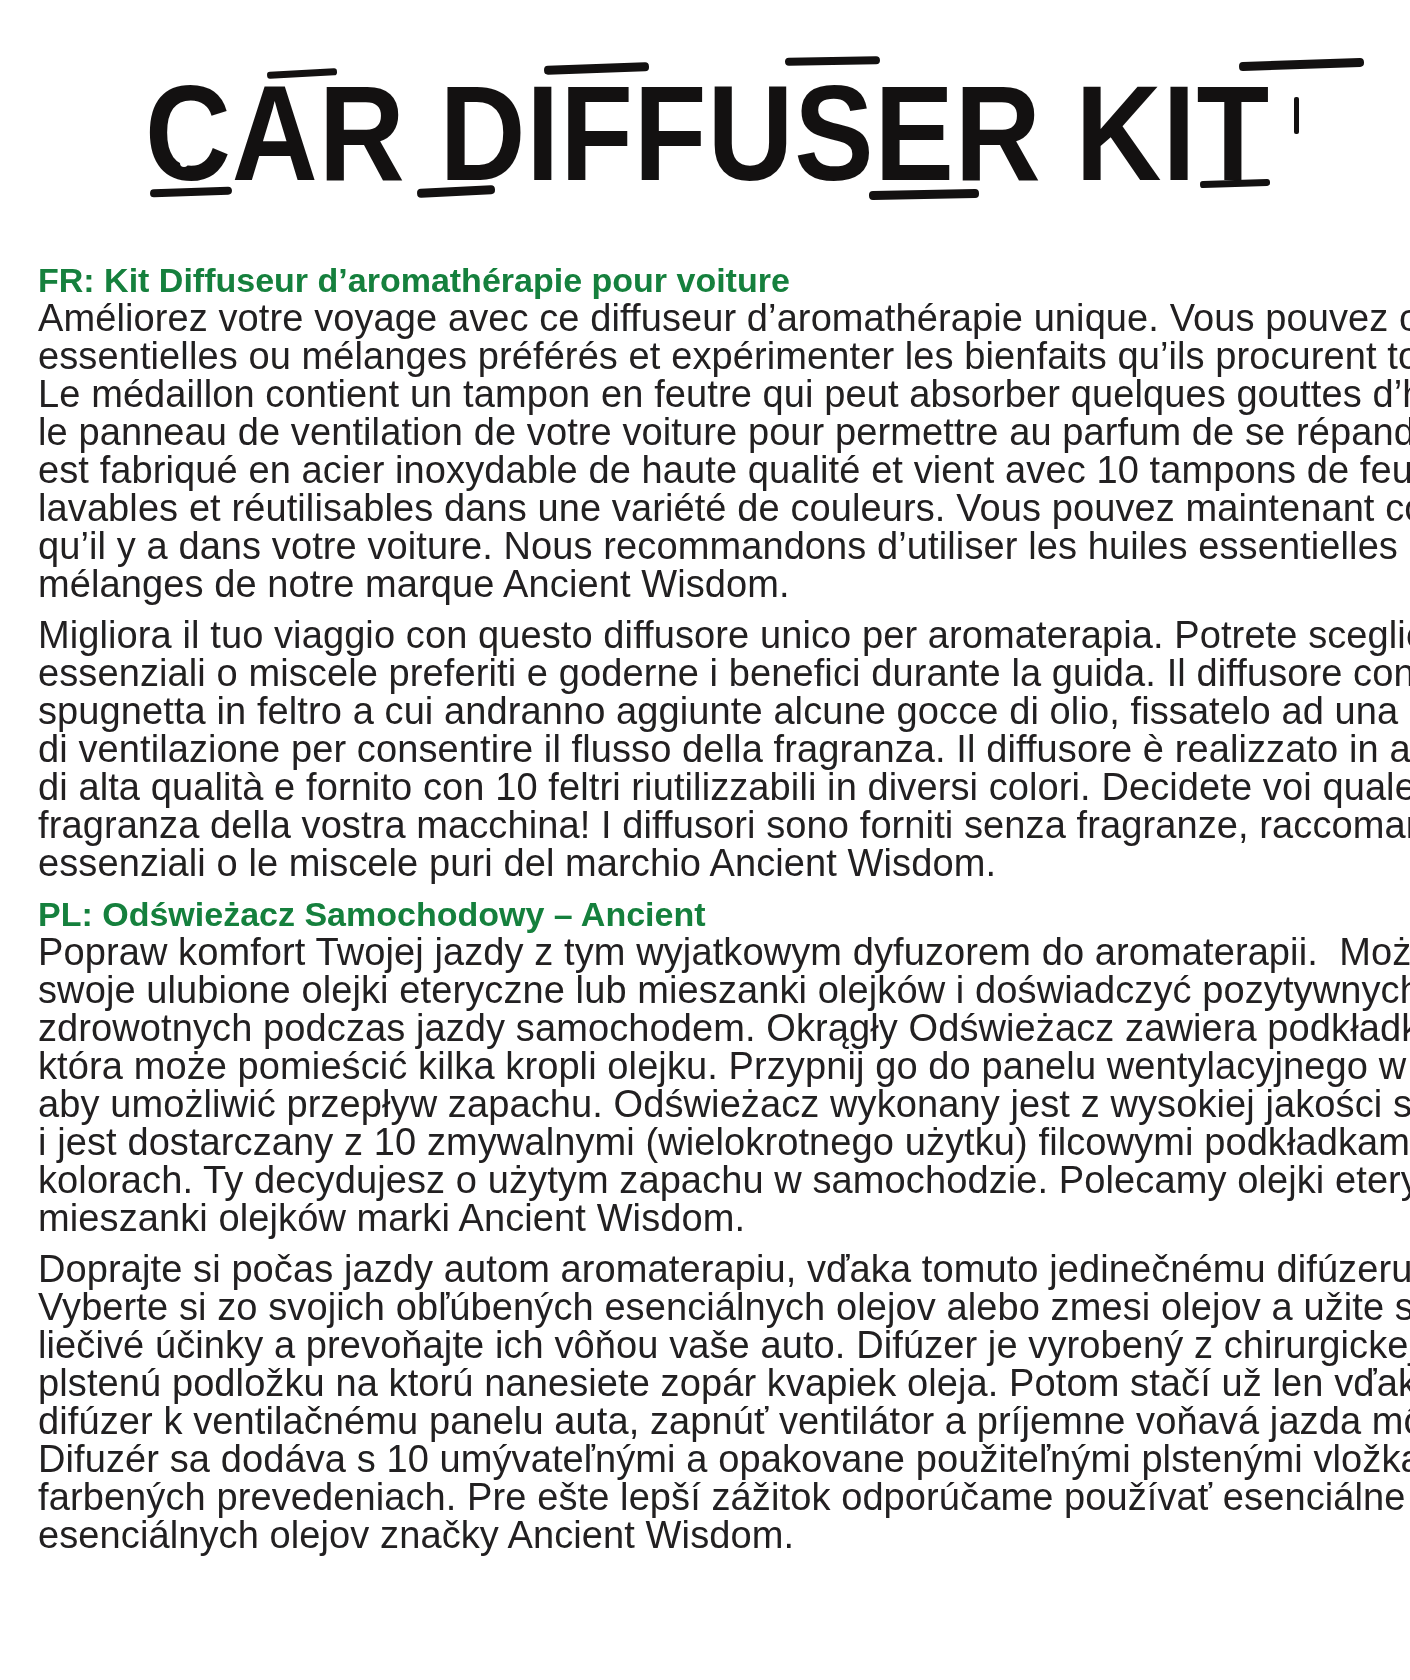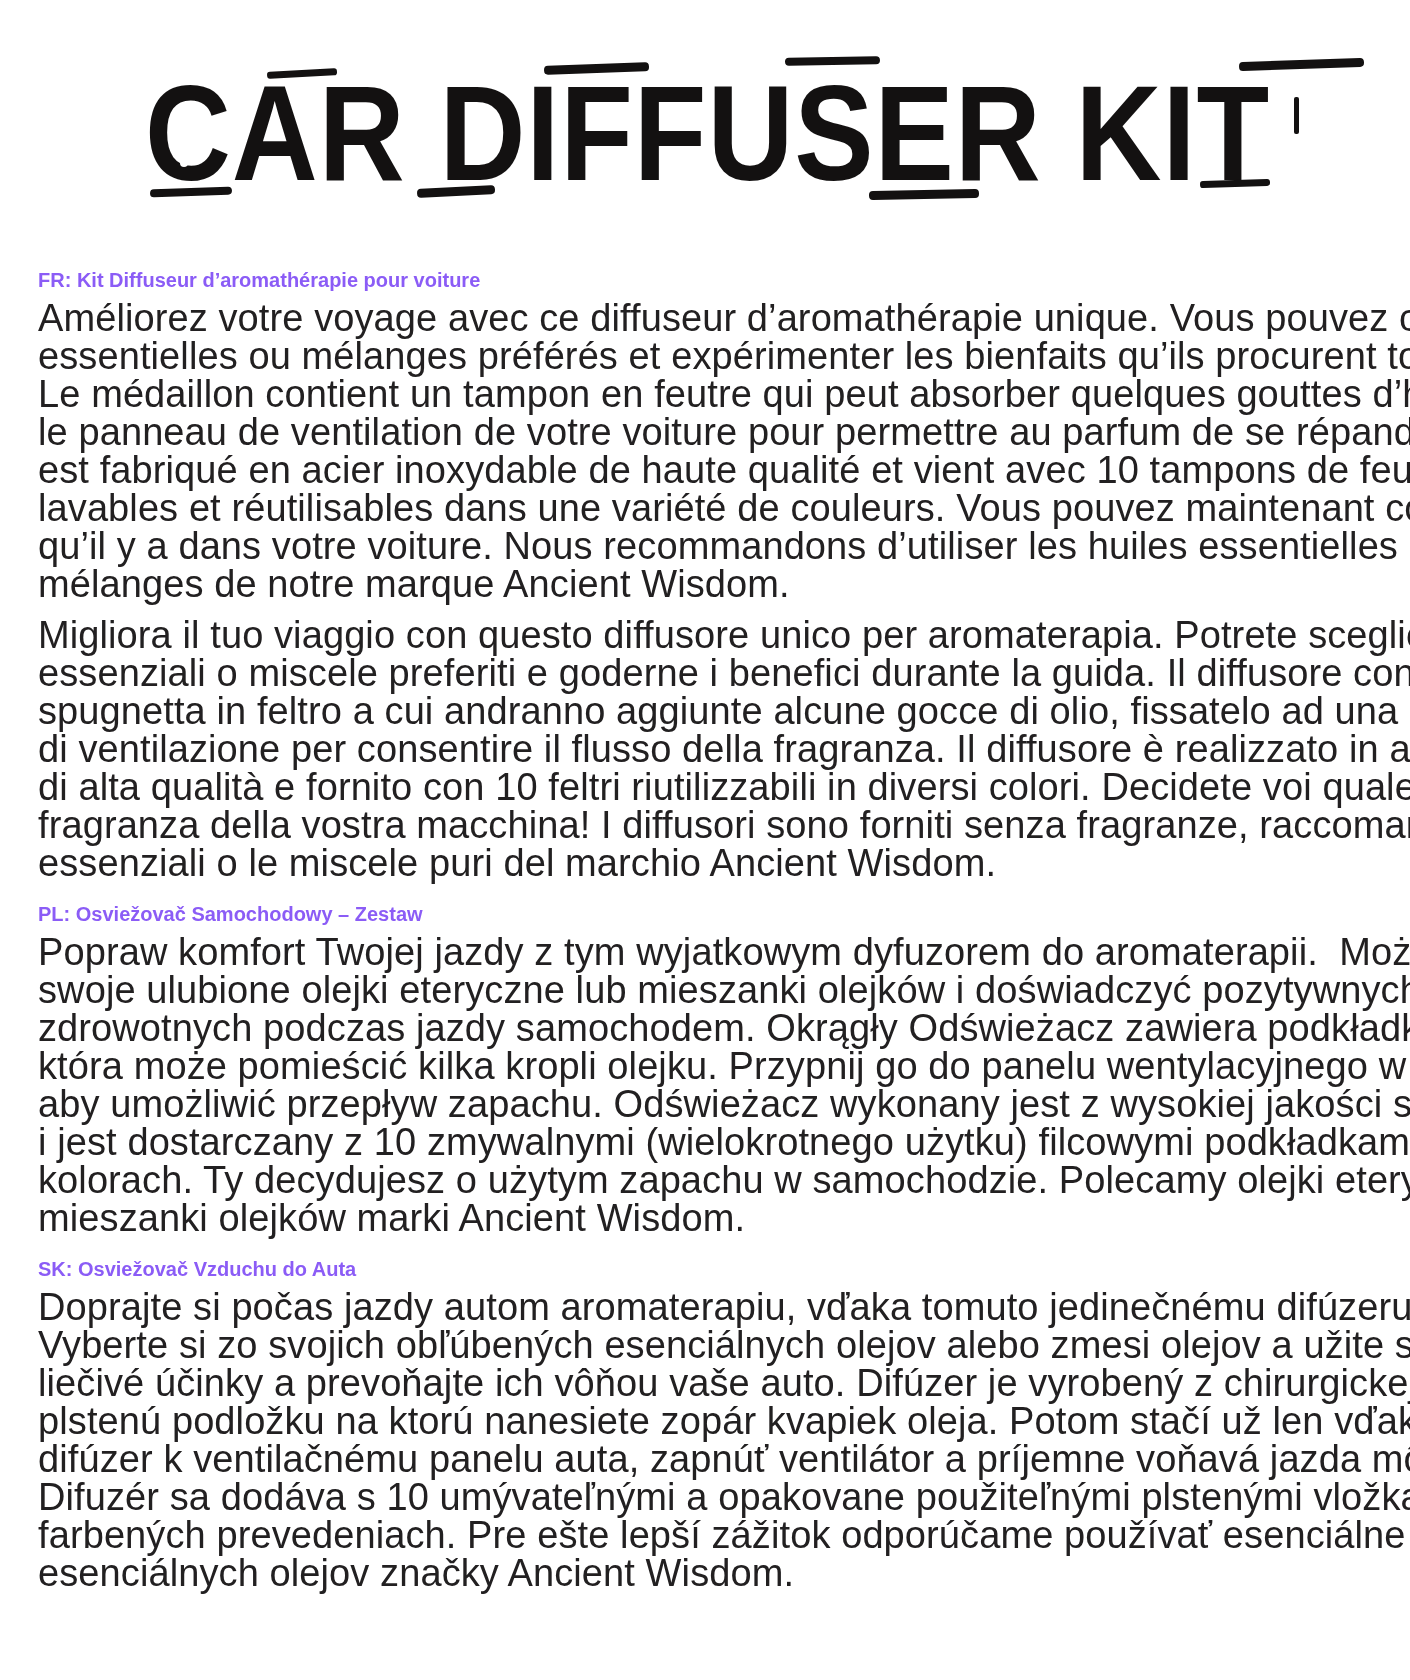--- a/index.html
+++ b/index.html
@@ -33,25 +33,25 @@
     position: absolute;
     left: 38px;
     top: 261px;
     width: 1372px;
     color: #222021;
   }
   .section {
     margin: 0 0 13px 0;
   }
   .section-heading {
-    font-size: 20px;
+    font-size: 34px;
     line-height: 38px;
     font-weight: bold;
     white-space: pre;
-    color: #8b5cf6;
+    color: #15803d;
   }
   .section-body {
     font-size: 38px;
     line-height: 38px;
     white-space: pre;
     letter-spacing: 0.1px;
   }
 </style>
 </head>
 <body>
@@ -107,33 +107,32 @@
     <div class="section-body">Migliora il tuo viaggio con questo diffusore unico per aromaterapia. Potrete scegliere i vostri oli
 essenziali o miscele preferiti e goderne i benefici durante la guida. Il diffusore contiene una
 spugnetta in feltro a cui andranno aggiunte alcune gocce di olio, fissatelo ad una bocchetta
 di ventilazione per consentire il flusso della fragranza. Il diffusore è realizzato in acciaio inossidabile
 di alta qualità e fornito con 10 feltri riutilizzabili in diversi colori. Decidete voi quale sarà la prossima
 fragranza della vostra macchina! I diffusori sono forniti senza fragranze, raccomandiamo gli oli
 essenziali o le miscele puri del marchio Ancient Wisdom.</div>
   </div>
 
   <div class="section">
-    <div class="section-heading">PL: Osviežovač Samochodowy – Zestaw</div>
+    <div class="section-heading">PL: Odświeżacz Samochodowy – Ancient</div>
     <div class="section-body">Popraw komfort Twojej jazdy z tym wyjatkowym dyfuzorem do aromaterapii.  Możesz wybrać
 swoje ulubione olejki eteryczne lub mieszanki olejków i doświadczyć pozytywnych korzyści
 zdrowotnych podczas jazdy samochodem. Okrągły Odświeżacz zawiera podkładkę filcową,
 która może pomieścić kilka kropli olejku. Przypnij go do panelu wentylacyjnego w samochodzie,
 aby umożliwić przepływ zapachu. Odświeżacz wykonany jest z wysokiej jakości stali nierdzewnej
 i jest dostarczany z 10 zmywalnymi (wielokrotnego użytku) filcowymi podkładkami w różnych
 kolorach. Ty decydujesz o użytym zapachu w samochodzie. Polecamy olejki eteryczne lub
 mieszanki olejków marki Ancient Wisdom.</div>
   </div>
 
   <div class="section">
-    <div class="section-heading">SK: Osviežovač Vzduchu do Auta</div>
     <div class="section-body">Doprajte si počas jazdy autom aromaterapiu, vďaka tomuto jedinečnému difúzeru do auta.
 Vyberte si zo svojich obľúbených esenciálnych olejov alebo zmesi olejov a užite si ich blahodárne
 liečivé účinky a prevoňajte ich vôňou vaše auto. Difúzer je vyrobený z chirurgickej ocele a obsahuje
 plstenú podložku na ktorú nanesiete zopár kvapiek oleja. Potom stačí už len vďaka klipu pripevniť
 difúzer k ventilačnému panelu auta, zapnúť ventilátor a príjemne voňavá jazda môže začať.
 Difuzér sa dodáva s 10 umývateľnými a opakovane použiteľnými plstenými vložkami v rôznych
 farbených prevedeniach. Pre ešte lepší zážitok odporúčame používať esenciálne oleje a zmesi
 esenciálnych olejov značky Ancient Wisdom.</div>
   </div>
 

